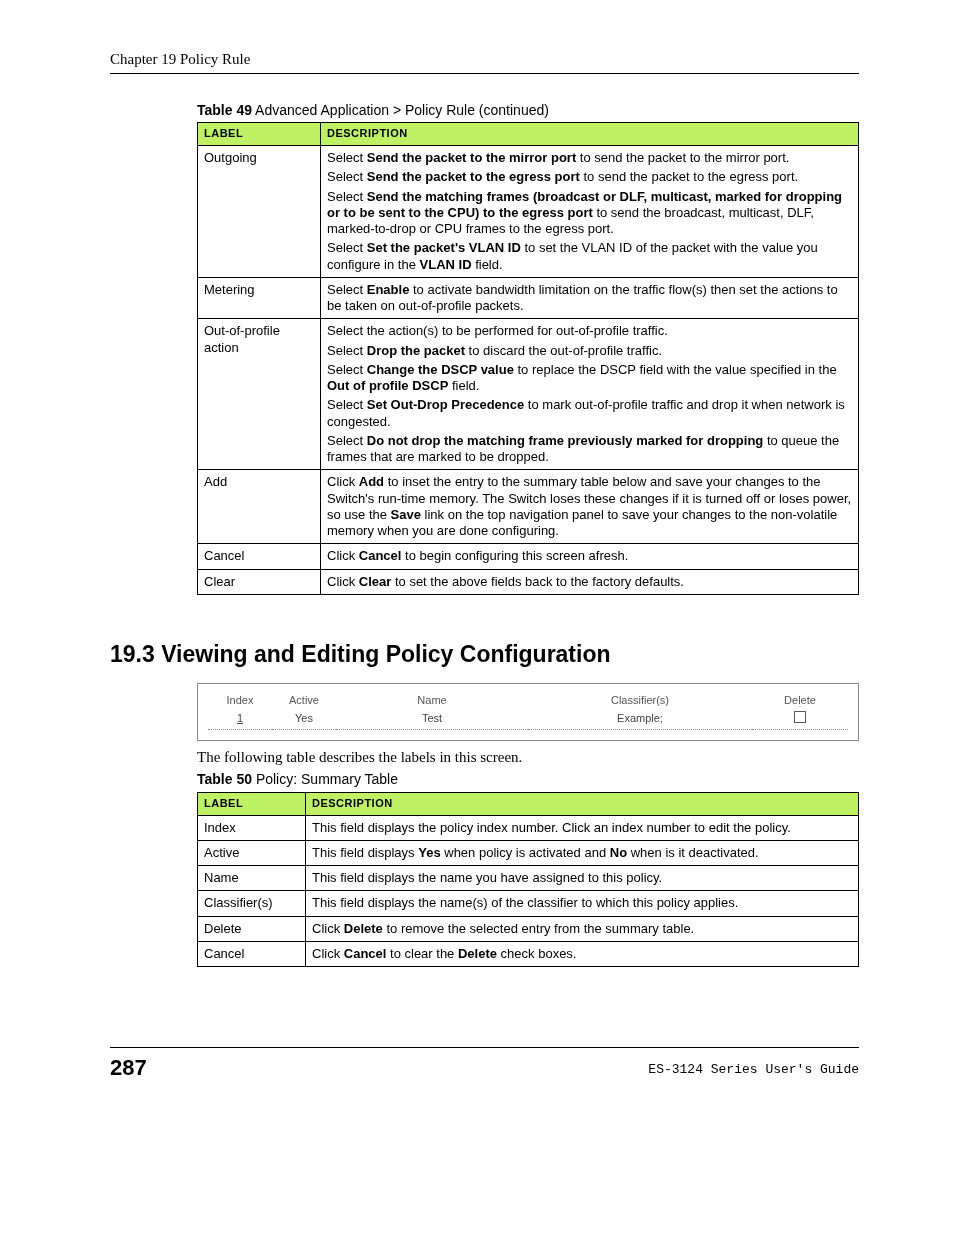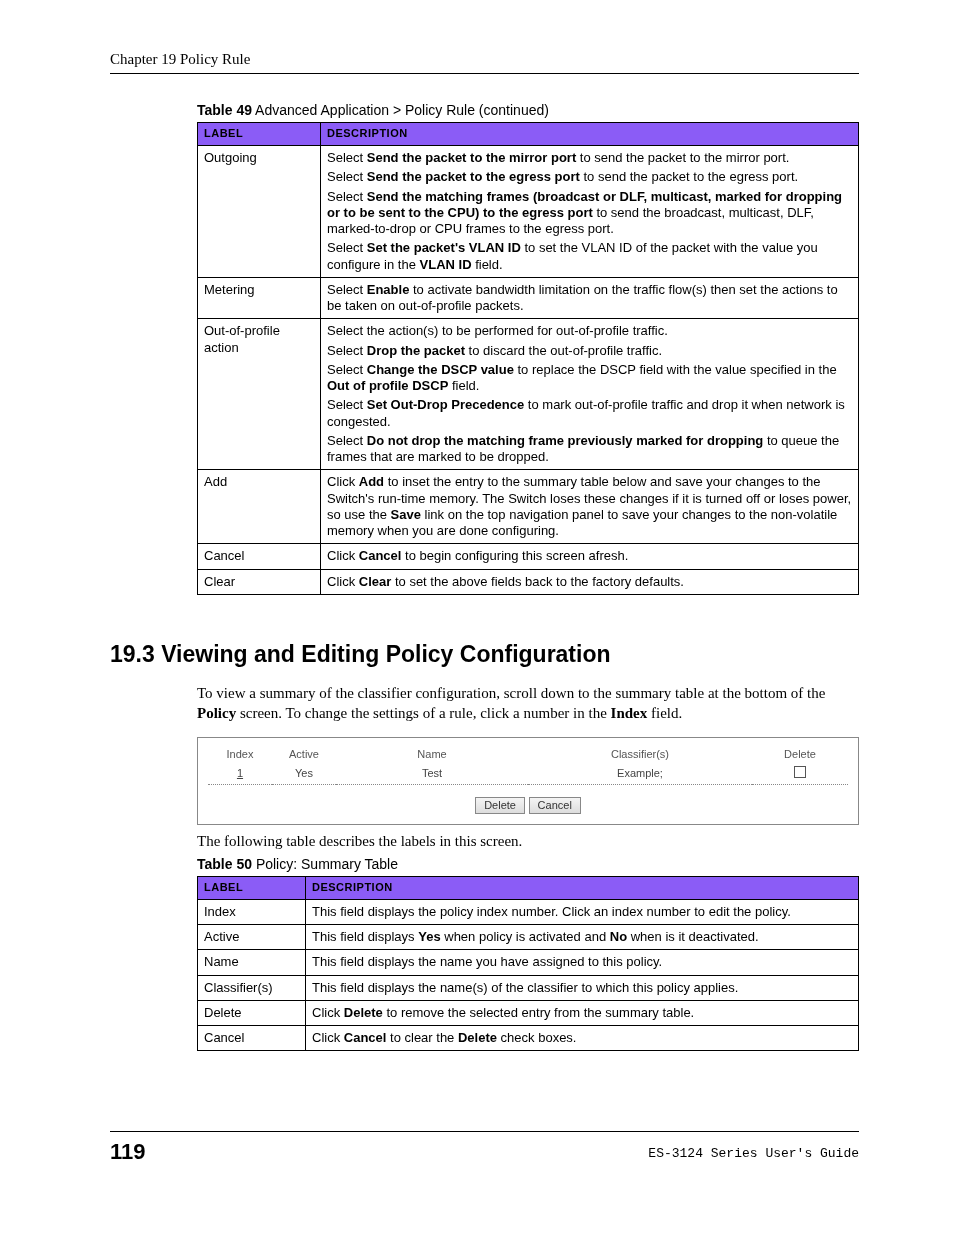--- a/index.html
+++ b/index.html
@@ -35,21 +35,21 @@
     width: 100%;
     font-size: 13px;
   }
   table.desc th, table.desc td {
     border: 1px solid #000;
     padding: 4px 6px;
     vertical-align: top;
     text-align: left;
   }
   table.desc th {
-    background: #8b5cf6;
+    background: #bef264;
     font-weight: bold;
     text-transform: uppercase;
     font-size: 11px;
     letter-spacing: 0.5px;
   }
   table.desc td p { margin: 0 0 3px 0; }
   table.desc td p:last-child { margin-bottom: 0; }
   .col-label { width: 110px; }
   .col-label2 { width: 95px; }
   h2.section {
@@ -189,45 +189,40 @@
             <p>Click <b>Clear</b> to set the above fields back to the factory defaults.</p>
           </td>
         </tr>
       </tbody>
   </table>
 </div>
 
 <h2 class="section">19.3  Viewing and Editing Policy Configuration</h2>
 
 <div class="indent-block">
-  <p class="body" id="intro-para">To view a summary of the classifier configuration, scroll down to the summary table at the bottom of the <b>Policy</b> screen. To change the settings of a rule, click a number in the <b>Index</b> field.</p>
 
   <div class="figure-box">
     <table class="summary-table">
       <tbody>
           <tr>
         <th style="width:10%">Index</th>
         <th style="width:10%">Active</th>
         <th style="width:30%">Name</th>
         <th style="width:35%">Classifier(s)</th>
         <th style="width:15%">Delete</th>
       </tr>
       <tr>
         <td style="text-decoration:underline;">1</td>
         <td>Yes</td>
         <td>Test</td>
         <td>Example;</td>
         <td class="checkbox-cell"><span class="chk"></span></td>
       </tr>
     </tbody>
       </table>
-    <div class="fig-buttons">
-      <span class="fig-btn">Delete</span>
-      <span class="fig-btn">Cancel</span>
-    </div>
   </div>
 
   <p class="body" style="margin-top:6px;margin-bottom:4px;">The following table describes the labels in this screen.</p>
 
   <div class="caption">
     <b>Table 50</b><span>   Policy: Summary Table</span>
   </div>
   <table class="desc">
     <thead>
       <tr>
@@ -272,16 +267,16 @@
             <p>Click <b>Cancel</b> to clear the <b>Delete</b> check boxes.</p>
           </td>
         </tr>
       </tbody>
   </table>
 </div>
 
 <div class="footer">
   <hr class="footer-rule">
   <div class="clearfix">
-    <span class="page-num">119</span>
+    <span class="page-num">287</span>
     <span class="guide-title">ES-3124 Series User's Guide</span>
   </div>
 </div>
 
 </body></html>

